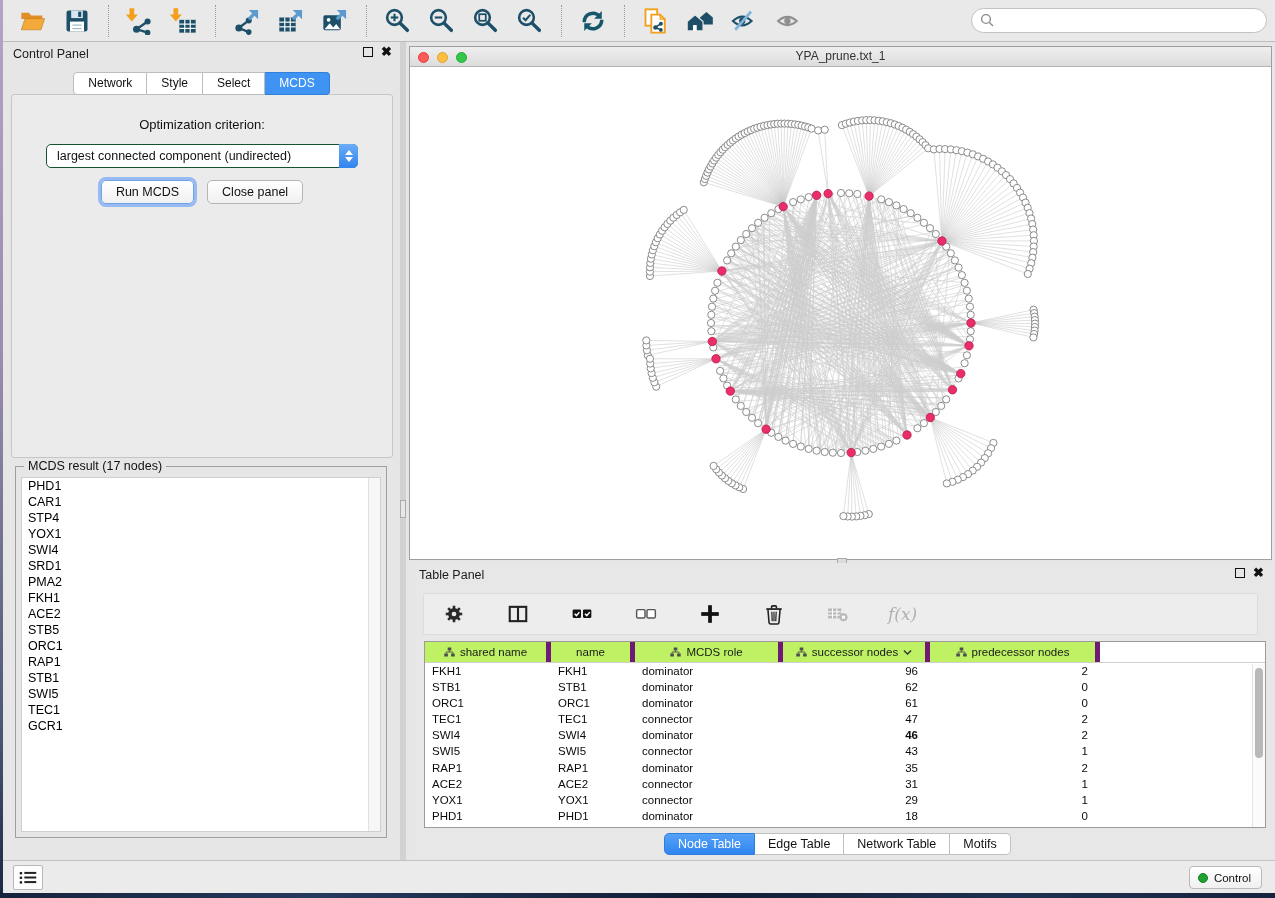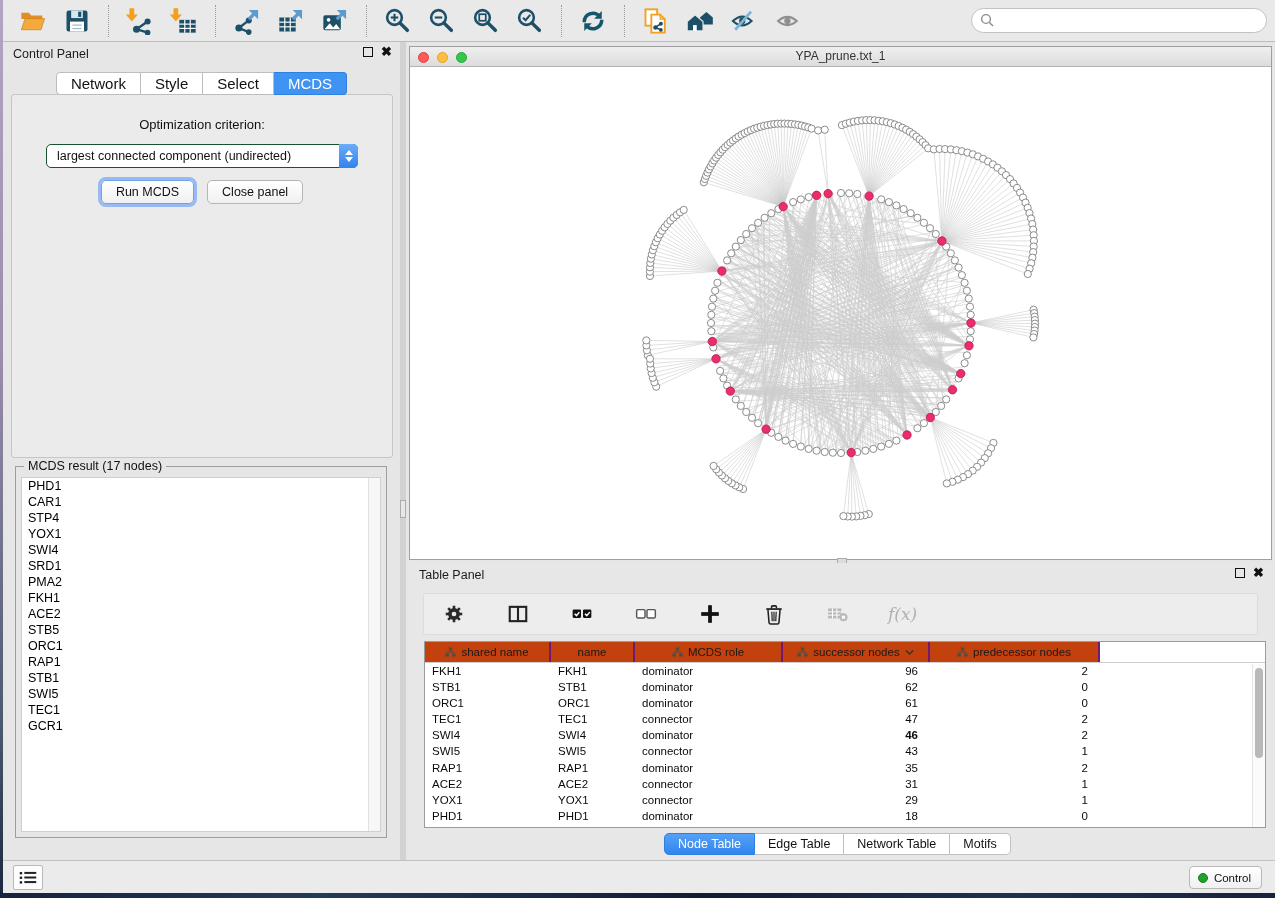--- a/index.html
+++ b/index.html
@@ -22,21 +22,21 @@
     background:#fff; padding:0 10px 0 28px; font-size:12px; color:#333; outline:none; }
   .search-glyph { position:absolute; left:9px; top:5px; width:14px; height:14px; }
 
   
   .control-panel { position:absolute; left:0; top:42px; bottom:33px; width:397px; background:#e6e6e6; }
   .panel-header { position:relative; height:24px; padding:5px 10px 0 10px; font-size:12.5px; color:#1c1c1c; }
   .win-icons { position:absolute; right:8px; top:5px; display:flex; align-items:center; gap:8px; }
   .float-box { width:10px; height:10px; border:1.6px solid #111; display:inline-block; }
   .close-x { font-size:13px; font-weight:bold; color:#111; line-height:10px; cursor:pointer; }
   .ptabs { position:absolute; left:0; right:0; top:30px; height:23px; display:flex; justify-content:center; z-index:3; }
-  .ptab { height:23px; line-height:21px; padding:0 14px; font-size:15px; background:#fff;
+  .ptab { height:23px; line-height:21px; padding:0 14px; font-size:12px; background:#fff;
     border:1px solid #bdbdbd; border-left:none; cursor:pointer; color:#111; }
   .ptab:first-child { border-left:1px solid #bdbdbd; border-radius:4px 0 0 4px; }
   .ptab:last-child { border-radius:0 4px 4px 0; }
   .ptab.active { background:#3e93f3; color:#fff; border-color:#2f7fdd; }
   .cp-inner { position:absolute; left:8px; right:7px; top:52px; height:364px; background:#ebebeb;
     border:1px solid #c6c6c6; border-radius:3px; }
   .opt-label { margin-top:22px; text-align:center; font-size:13px; color:#111; }
   .dropdown { position:relative; margin:12px auto 0 auto; width:312px; height:24px; background:#fff;
     border:1px solid #14532d; border-radius:5px; font-size:12.5px; line-height:22px;
     padding-left:10px; color:#111; cursor:pointer; }
@@ -81,22 +81,22 @@
   .table-panel { position:absolute; left:3px; top:521px; width:863px; height:295px; background:#e7e7e7; }
   .tp-toolbar { position:absolute; left:14px; top:30px; height:42px; right:14px;
     background:#ededed; border:1px solid #dcdcdc; border-radius:2px; display:flex; align-items:center; padding-left:10px;gap:24px; }
   .tpb { width:24px; height:24px; border:none; background:transparent; margin:0 8px; padding:1px; cursor:pointer; }
   .tpb svg { width:100%; height:100%; display:block; }
   .tpb.disabled { cursor:default; }
   .fx-label { font-size:17px; font-family:"DejaVu Serif", serif; font-style:italic; color:#b0b0b0; margin-left:6px; }
   .tbl-wrap { position:absolute; left:15px; top:78px; width:842px; height:187px; background:#fff;
     border:1px solid #9b9b9b; overflow:hidden; }
   .thead { display:flex; height:21px; border-bottom:1px solid #cfcfcf; font-size:11.5px; }
-  .th { display:flex; align-items:center; justify-content:center; gap:5px; background:#c2410c;
-    border-right:2px solid #701a75; color:#1a1a1a; cursor:pointer; }
+  .th { display:flex; align-items:center; justify-content:center; gap:5px; background:#bef264;
+    border-right:5px solid #701a75; color:#1a1a1a; cursor:pointer; }
   .th svg.tree { width:11px; height:10px; flex:none; }
   .th svg.chev { width:9px; height:7px; flex:none; }
   .th.filler { background:#fff; border-right:none; flex:1; cursor:default; }
   .trow { display:flex; height:16.2px; font-size:11.5px; color:#0a0a0a; }
   .td { padding-top:1.5px; overflow:hidden; white-space:nowrap; }
   .td.txt { padding-left:7px; }
   .td.num { text-align:right; padding-right:12px; }
   .tbl-scroll { position:absolute; right:0; top:22px; bottom:0; width:13px; background:#fbfbfb; border-left:1px solid #e4e4e4; }
   .tbl-thumb { position:absolute; left:2px; width:8px; top:4px; height:90px; background:#b9b9b9; border-radius:4px; }
   .bottom-tabs { position:absolute; left:255px; top:270px; height:22px; display:flex; }

